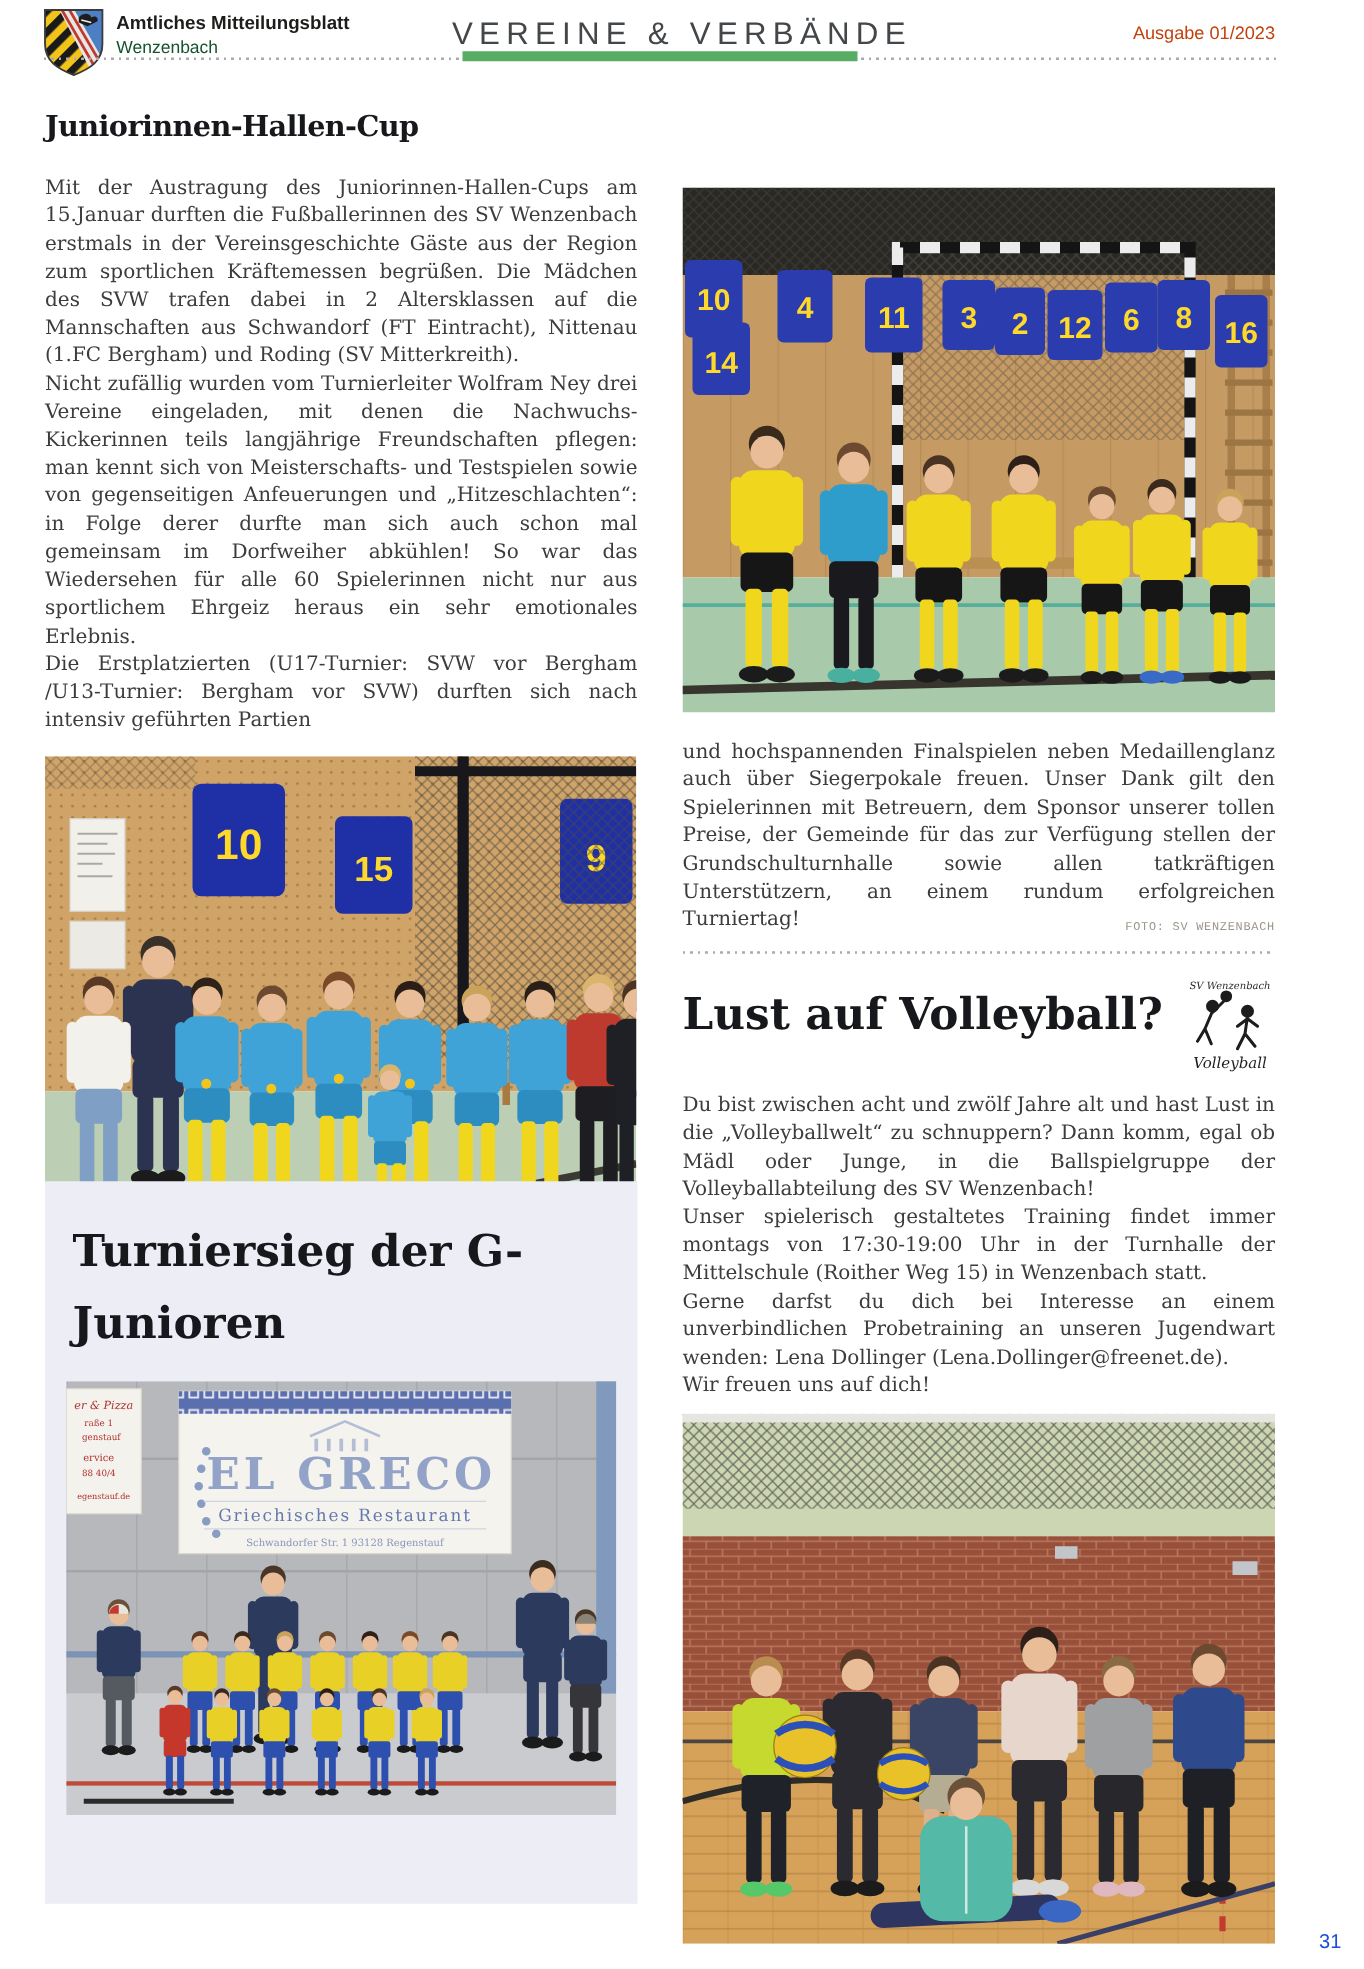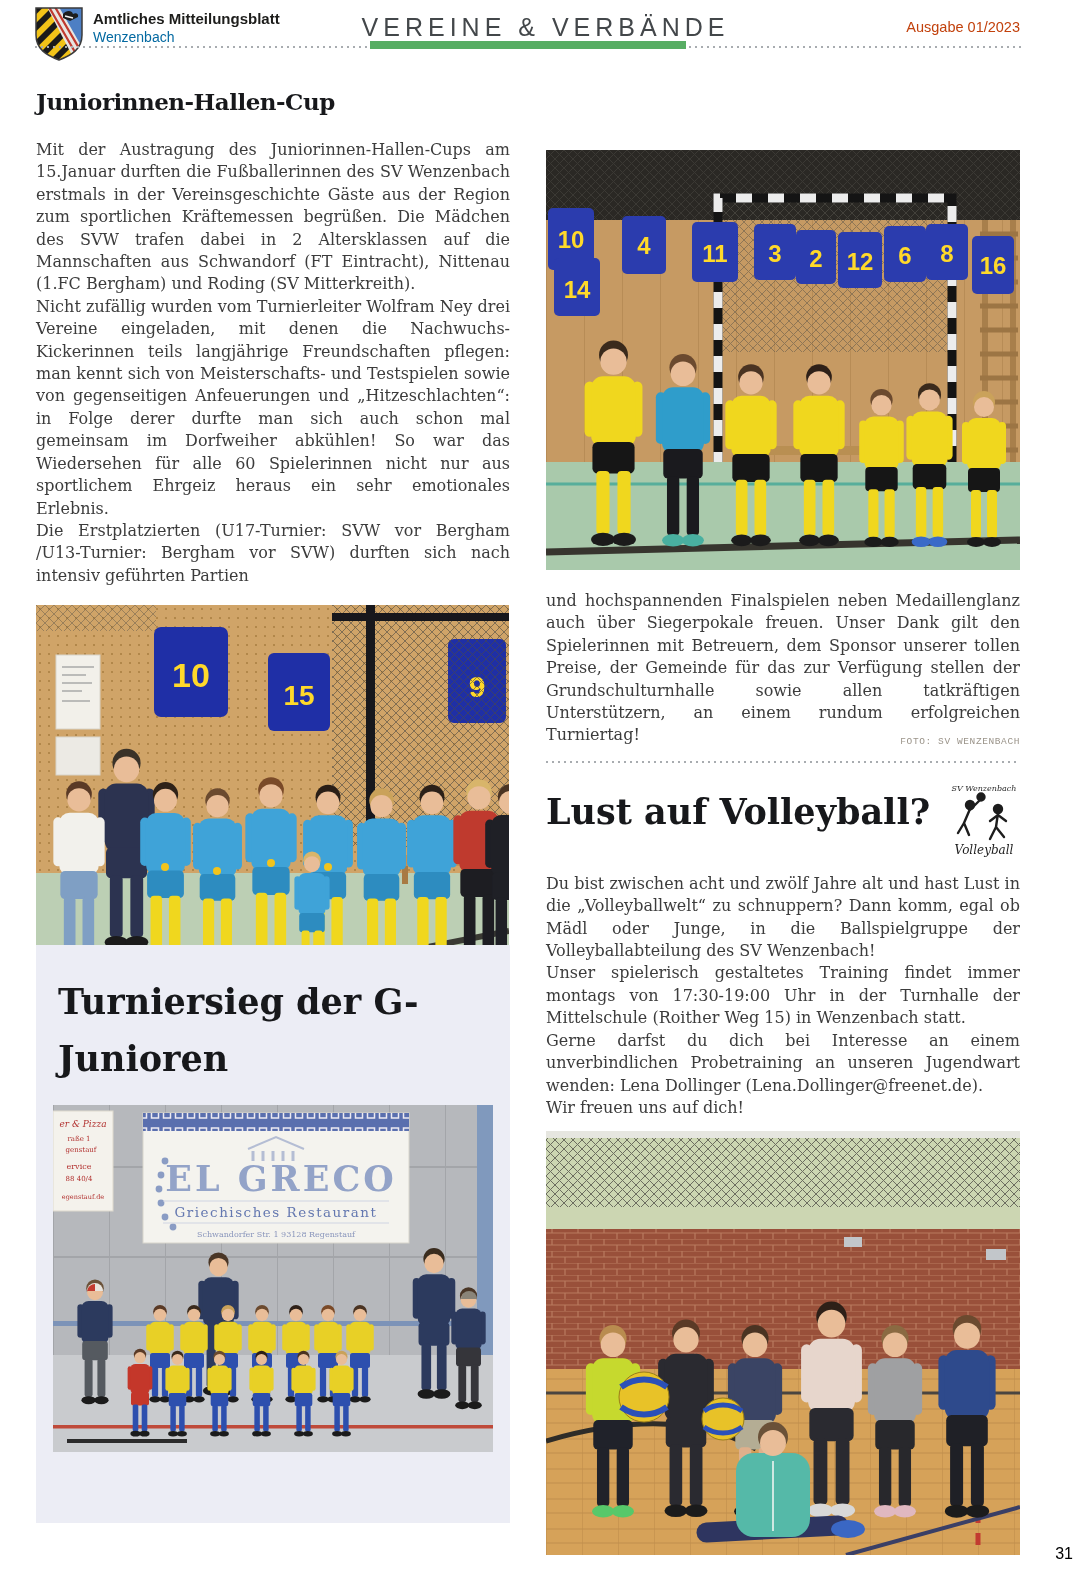--- a/index.html
+++ b/index.html
@@ -2,21 +2,21 @@
 <html><head>
 <meta charset="utf-8">
 <style>
   html,body{margin:0;padding:0;background:#ffffff;}
   .page{position:relative;width:1091px;height:1575px;background:#ffffff;overflow:hidden;
         font-family:"DejaVu Serif",serif;color:#3c3c3c;}
   
   .masthead{position:absolute;left:35px;top:7px;display:flex;gap:10px;align-items:flex-start;}
   .masthead-text{font-family:"Liberation Sans",sans-serif;line-height:1.25;padding-top:3px;}
   .masthead-title{font-size:15px;font-weight:bold;color:#1d1d1b;}
-  .masthead-sub{font-size:14px;color:#0369a1;}
+  .masthead-sub{font-size:14px;color:#14532d;}
   .section-title{position:absolute;left:0;top:13px;width:100%;text-align:center;
         font-family:"Liberation Sans",sans-serif;font-weight:300;font-size:25px;
         letter-spacing:5px;color:#43474a;}
   .issue{position:absolute;top:19px;right:71px;font-family:"Liberation Sans",sans-serif;
         font-size:14.5px;color:#c2410c;}
   .dotted{height:2px;background-image:repeating-linear-gradient(90deg,#a8acb0 0 2px,transparent 2px 6px);}
   .header-rule{position:absolute;left:35px;right:68px;top:46px;}
   .green-bar{position:absolute;left:370px;top:41px;width:316px;height:8px;background:#57ad63;}
   
   .col-left{position:absolute;left:36px;top:88px;width:474px;}
@@ -37,21 +37,21 @@
   .caption{margin:16px 18px 0 22px;font-size:15.5px;font-weight:bold;line-height:24px;
         color:#2c3138;text-align:justify;font-family:"DejaVu Serif",serif;}
   
   .cont-text{margin-top:20px;}
   .divider{margin-top:14px;}
   .vb-head{display:flex;justify-content:space-between;align-items:flex-start;margin-top:16px;}
   .vb-head h2{font-size:35px;margin-top:12px;}
   .vb-body{margin-top:14px;}
   .vb-photo{margin-top:12px;}
   .page-number{position:absolute;right:18px;bottom:12px;font-family:"Liberation Sans",sans-serif;
-        font-size:16px;color:#000000;}
+        font-size:16px;color:#1d4ed8;}
 </style>
 </head>
 <body>
 
 <svg width="0" height="0" style="position:absolute" aria-hidden="true">
   <defs>
     <symbol id="person" viewBox="0 0 60 160">
       <circle cx="30" cy="14" r="11" fill="var(--hair,#4a3322)"></circle>
       <circle cx="30" cy="19" r="10" fill="var(--skin,#e9bd98)"></circle>
       <rect x="8" y="34" width="8" height="42" rx="4" fill="currentColor"></rect>

